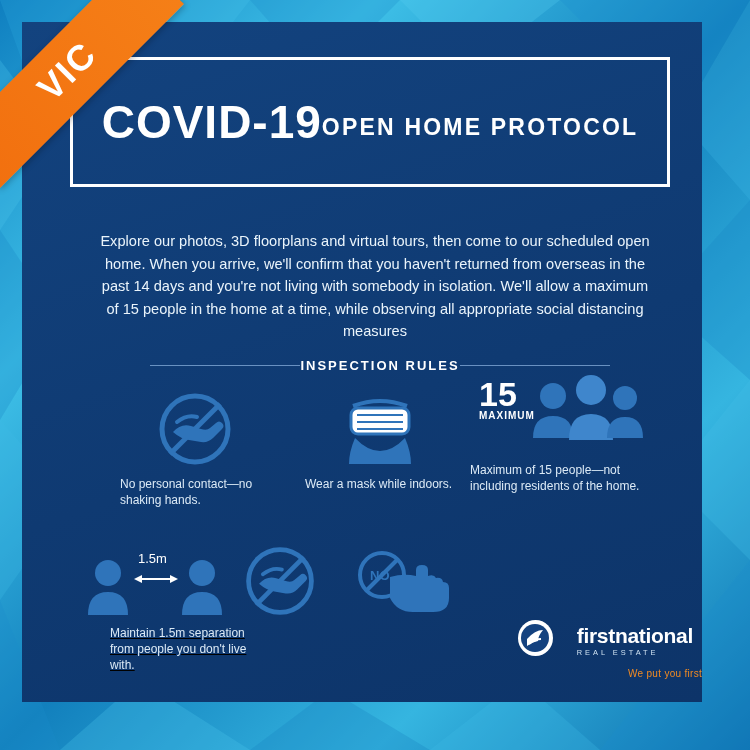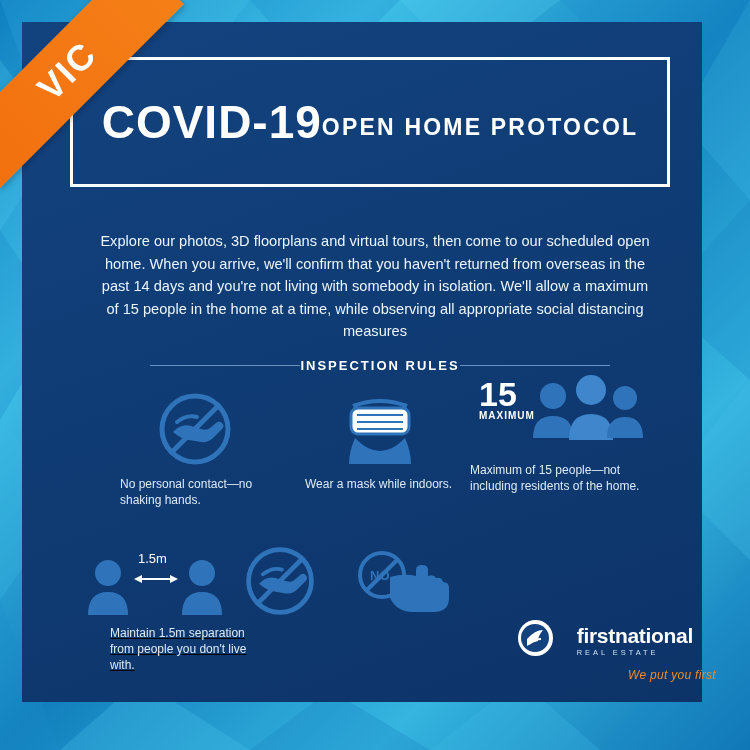--- a/index.html
+++ b/index.html
@@ -116,21 +116,21 @@
   }
   #logo-mark {
     width: 36px; height: 36px; border-radius: 50%;
     background: #fff; display: flex; align-items: center; justify-content: center;
   }
   #logo-text { color: #fff; line-height: 1; }
   #logo-name { font-size: 21px; font-weight: bold; letter-spacing: -0.3px; }
   #logo-sub { font-size: 7.4px; letter-spacing: 3px; color: #cfe2f2; margin-top: 3px; }
   #logo-tag {
     position: absolute; left: 628px; top: 668px;
-    color: #f08a23; font-size: 12px; font-style: italic; letter-spacing: .3px;
+    color: #f08a23; font-size: 10px; letter-spacing: .3px;
   }
   svg { display: block; }
 </style>
 </head>
 <body>
 
 <div id="poster">
 
   <svg class="poly" style="left:0;top:0;width:750px;height:750px" viewBox="0 0 750 750">
     <polygon points="0,0 120,0 40,110" fill="#2ba7dd"></polygon>

